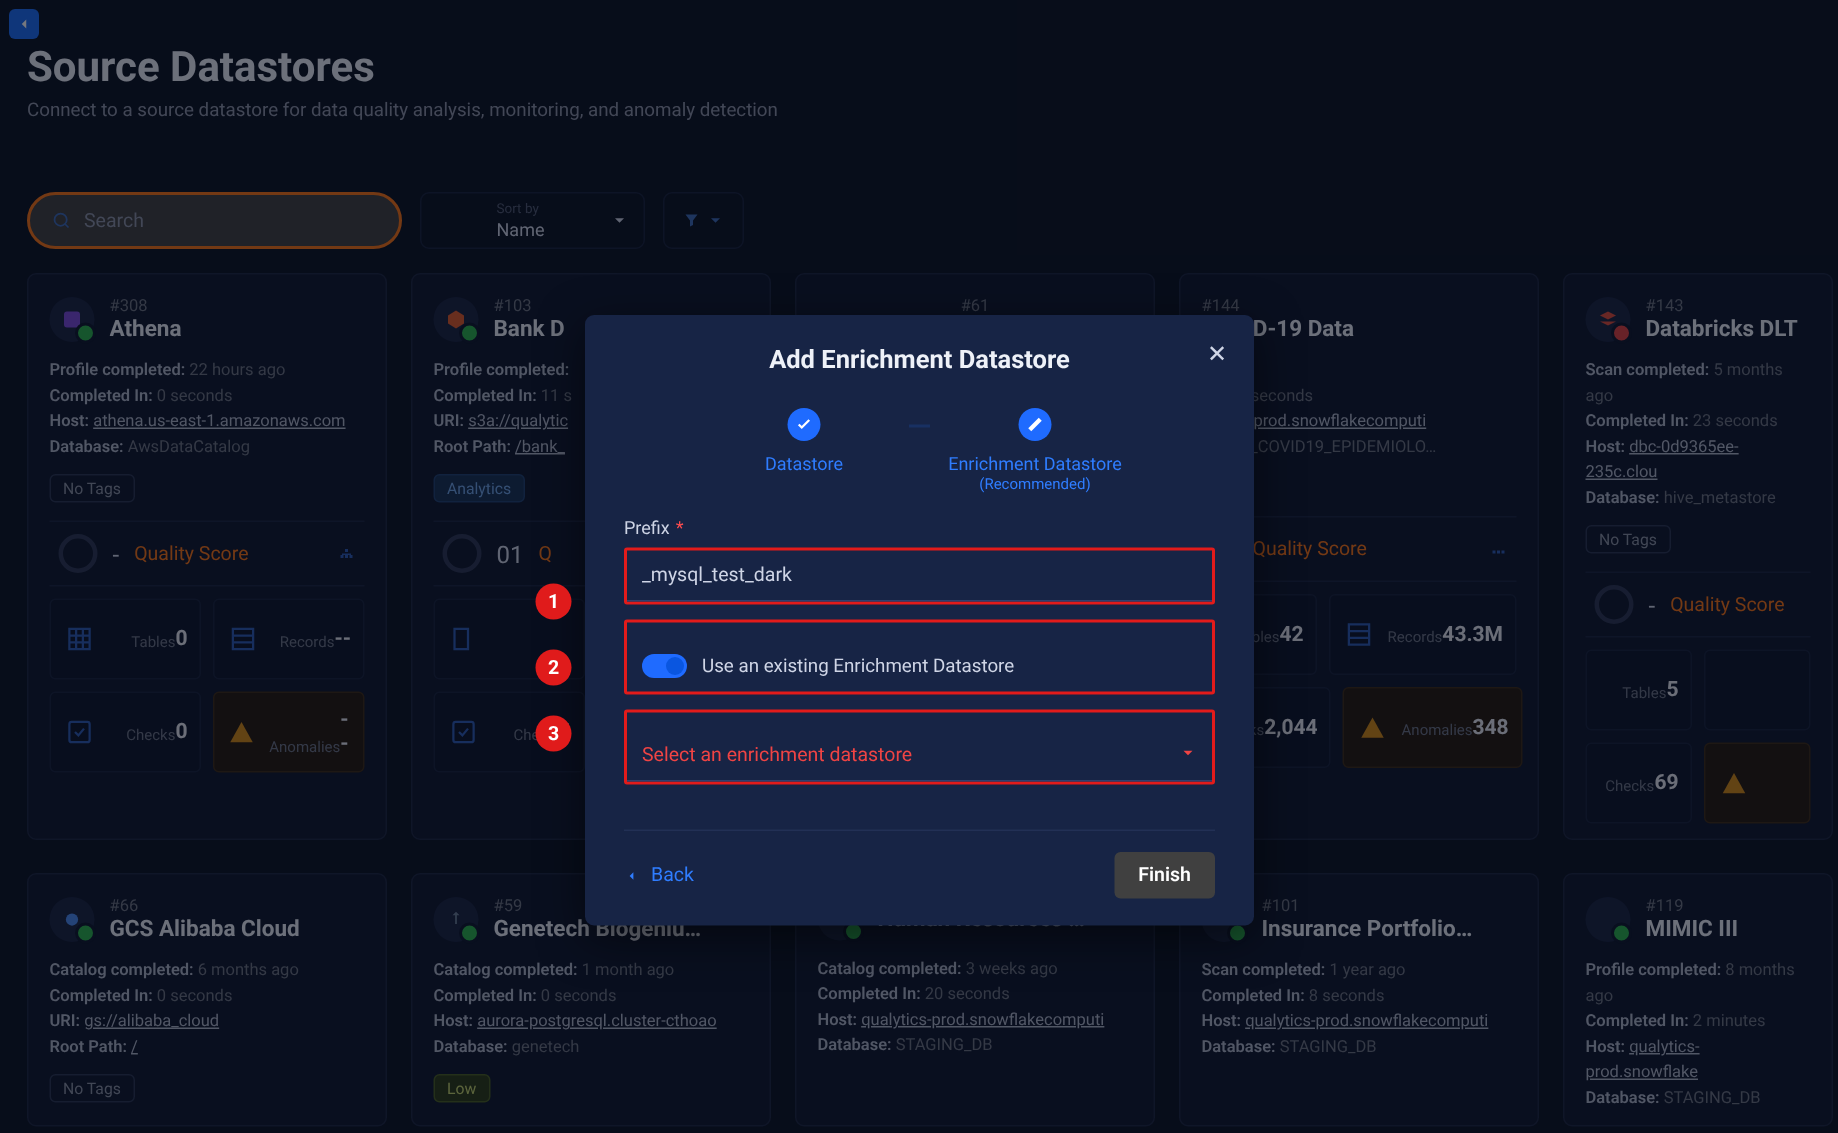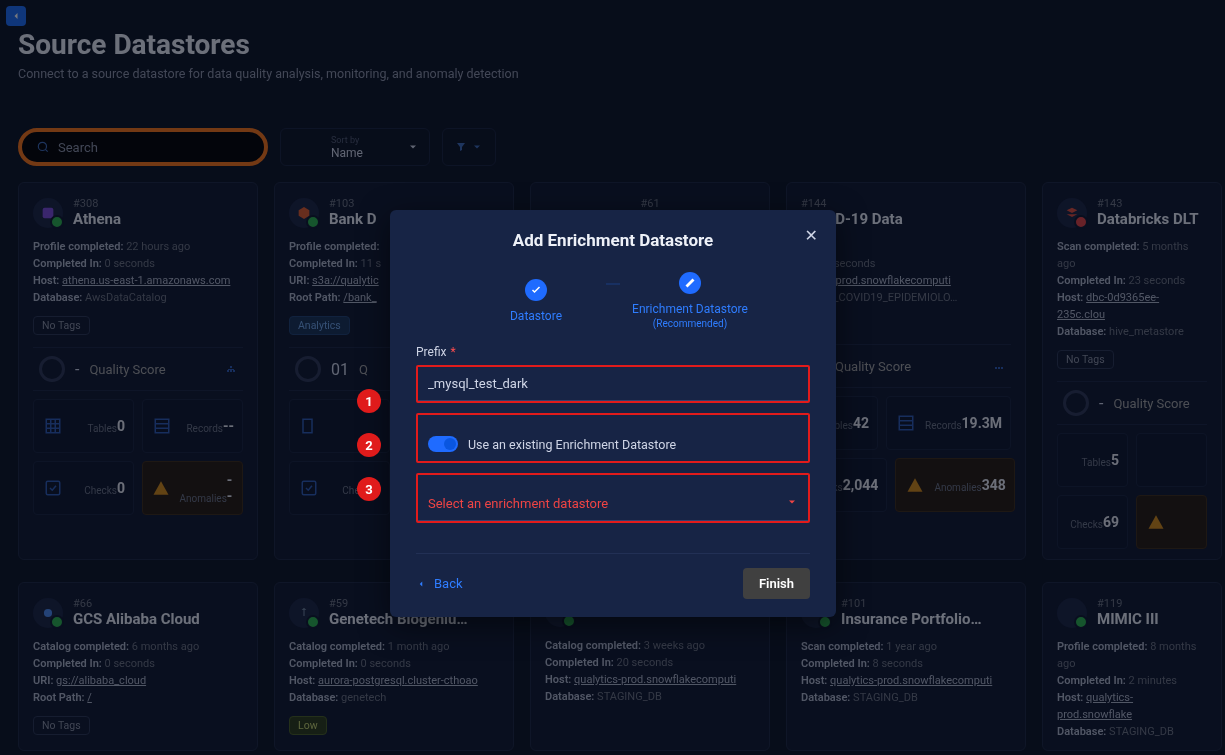--- a/index.html
+++ b/index.html
@@ -69,22 +69,22 @@
   }
 
   
   .toolbar {
     position: absolute;
     top: 128px; left: 18px; right: 18px;
     display: flex; gap: 12px; align-items: center;
   }
   .search {
     width: 250px; height: 38px;
-    background: #000000;
-    border: 4px solid #f97316;
+    background: #404040;
+    border: 2px solid #f97316;
     border-radius: 20px;
     display: flex; align-items: center; gap: 8px;
     padding: 0 14px;
     color: var(--text-dim);
     font-size: 13px;
   }
   .search svg { width: 14px; height: 14px; fill: none; stroke: #3c6ab8; stroke-width: 2; }
 
   .sort {
     width: 150px; height: 38px;
@@ -170,21 +170,21 @@
     height: 44px;
     border-top: 1px solid #1a2440;
     border-bottom: 1px solid #1a2440;
     display: flex; align-items: center; gap: 10px;
     padding: 0 6px;
   }
   .ring {
     width: 26px; height: 26px; border-radius: 50%;
     border: 3px solid #2d3754;
   }
-  .qs-text { font-size: 13px; color: #a3a3a3; }
+  .qs-text { font-size: 13px; color: #f97316; }
   .tree-icon { margin-left: auto; color: #2d5bb5; }
 
   .stats {
     display: flex; gap: 8px; margin-top: 8px;
   }
   .stat {
     flex: 1;
     height: 54px;
     background: #0c152a;
     border: 1px solid #18223d;
@@ -213,21 +213,21 @@
     position: absolute; top: 16px; right: 18px;
     color: #cfd5e6; font-size: 16px; cursor: pointer;
   }
   .modal-title {
     text-align: center;
     color: #eef1f8;
     font-size: 17px;
     font-weight: 700;
   }
   .stepper {
-    display: flex; align-items: center; justify-content: center;
+    display: flex; justify-content: center;
     gap: 0; margin: 22px 50px 6px 50px;
   }
   .step {
     display: flex; flex-direction: column; align-items: center;
     width: 140px;
   }
   .step-circle {
     width: 22px; height: 22px; border-radius: 50%;
     background: #1f6bff;
     display: flex; align-items: center; justify-content: center;
@@ -528,21 +528,21 @@
         </div>
       <div class="stat">
           <span class="stat-icon">
             <svg viewBox="0 0 24 24" fill="none" stroke="#2d5bb5" stroke-width="2">
               <rect x="3" y="3" width="18" height="18"></rect>
               <path d="M3 9h18M3 15h18"></path>
             </svg>
           </span>
           <div class="stat-labels">
             <span class="stat-name">Records</span>
-            <span class="stat-val">19.3M</span>
+            <span class="stat-val">43.3M</span>
           </div>
         </div>
     </div>
     <div class="stats">
       <div class="stat">
           <div class="stat-labels">
             <span class="stat-name">Checks</span>
             <span class="stat-val">2,044</span>
           </div>
         </div>

